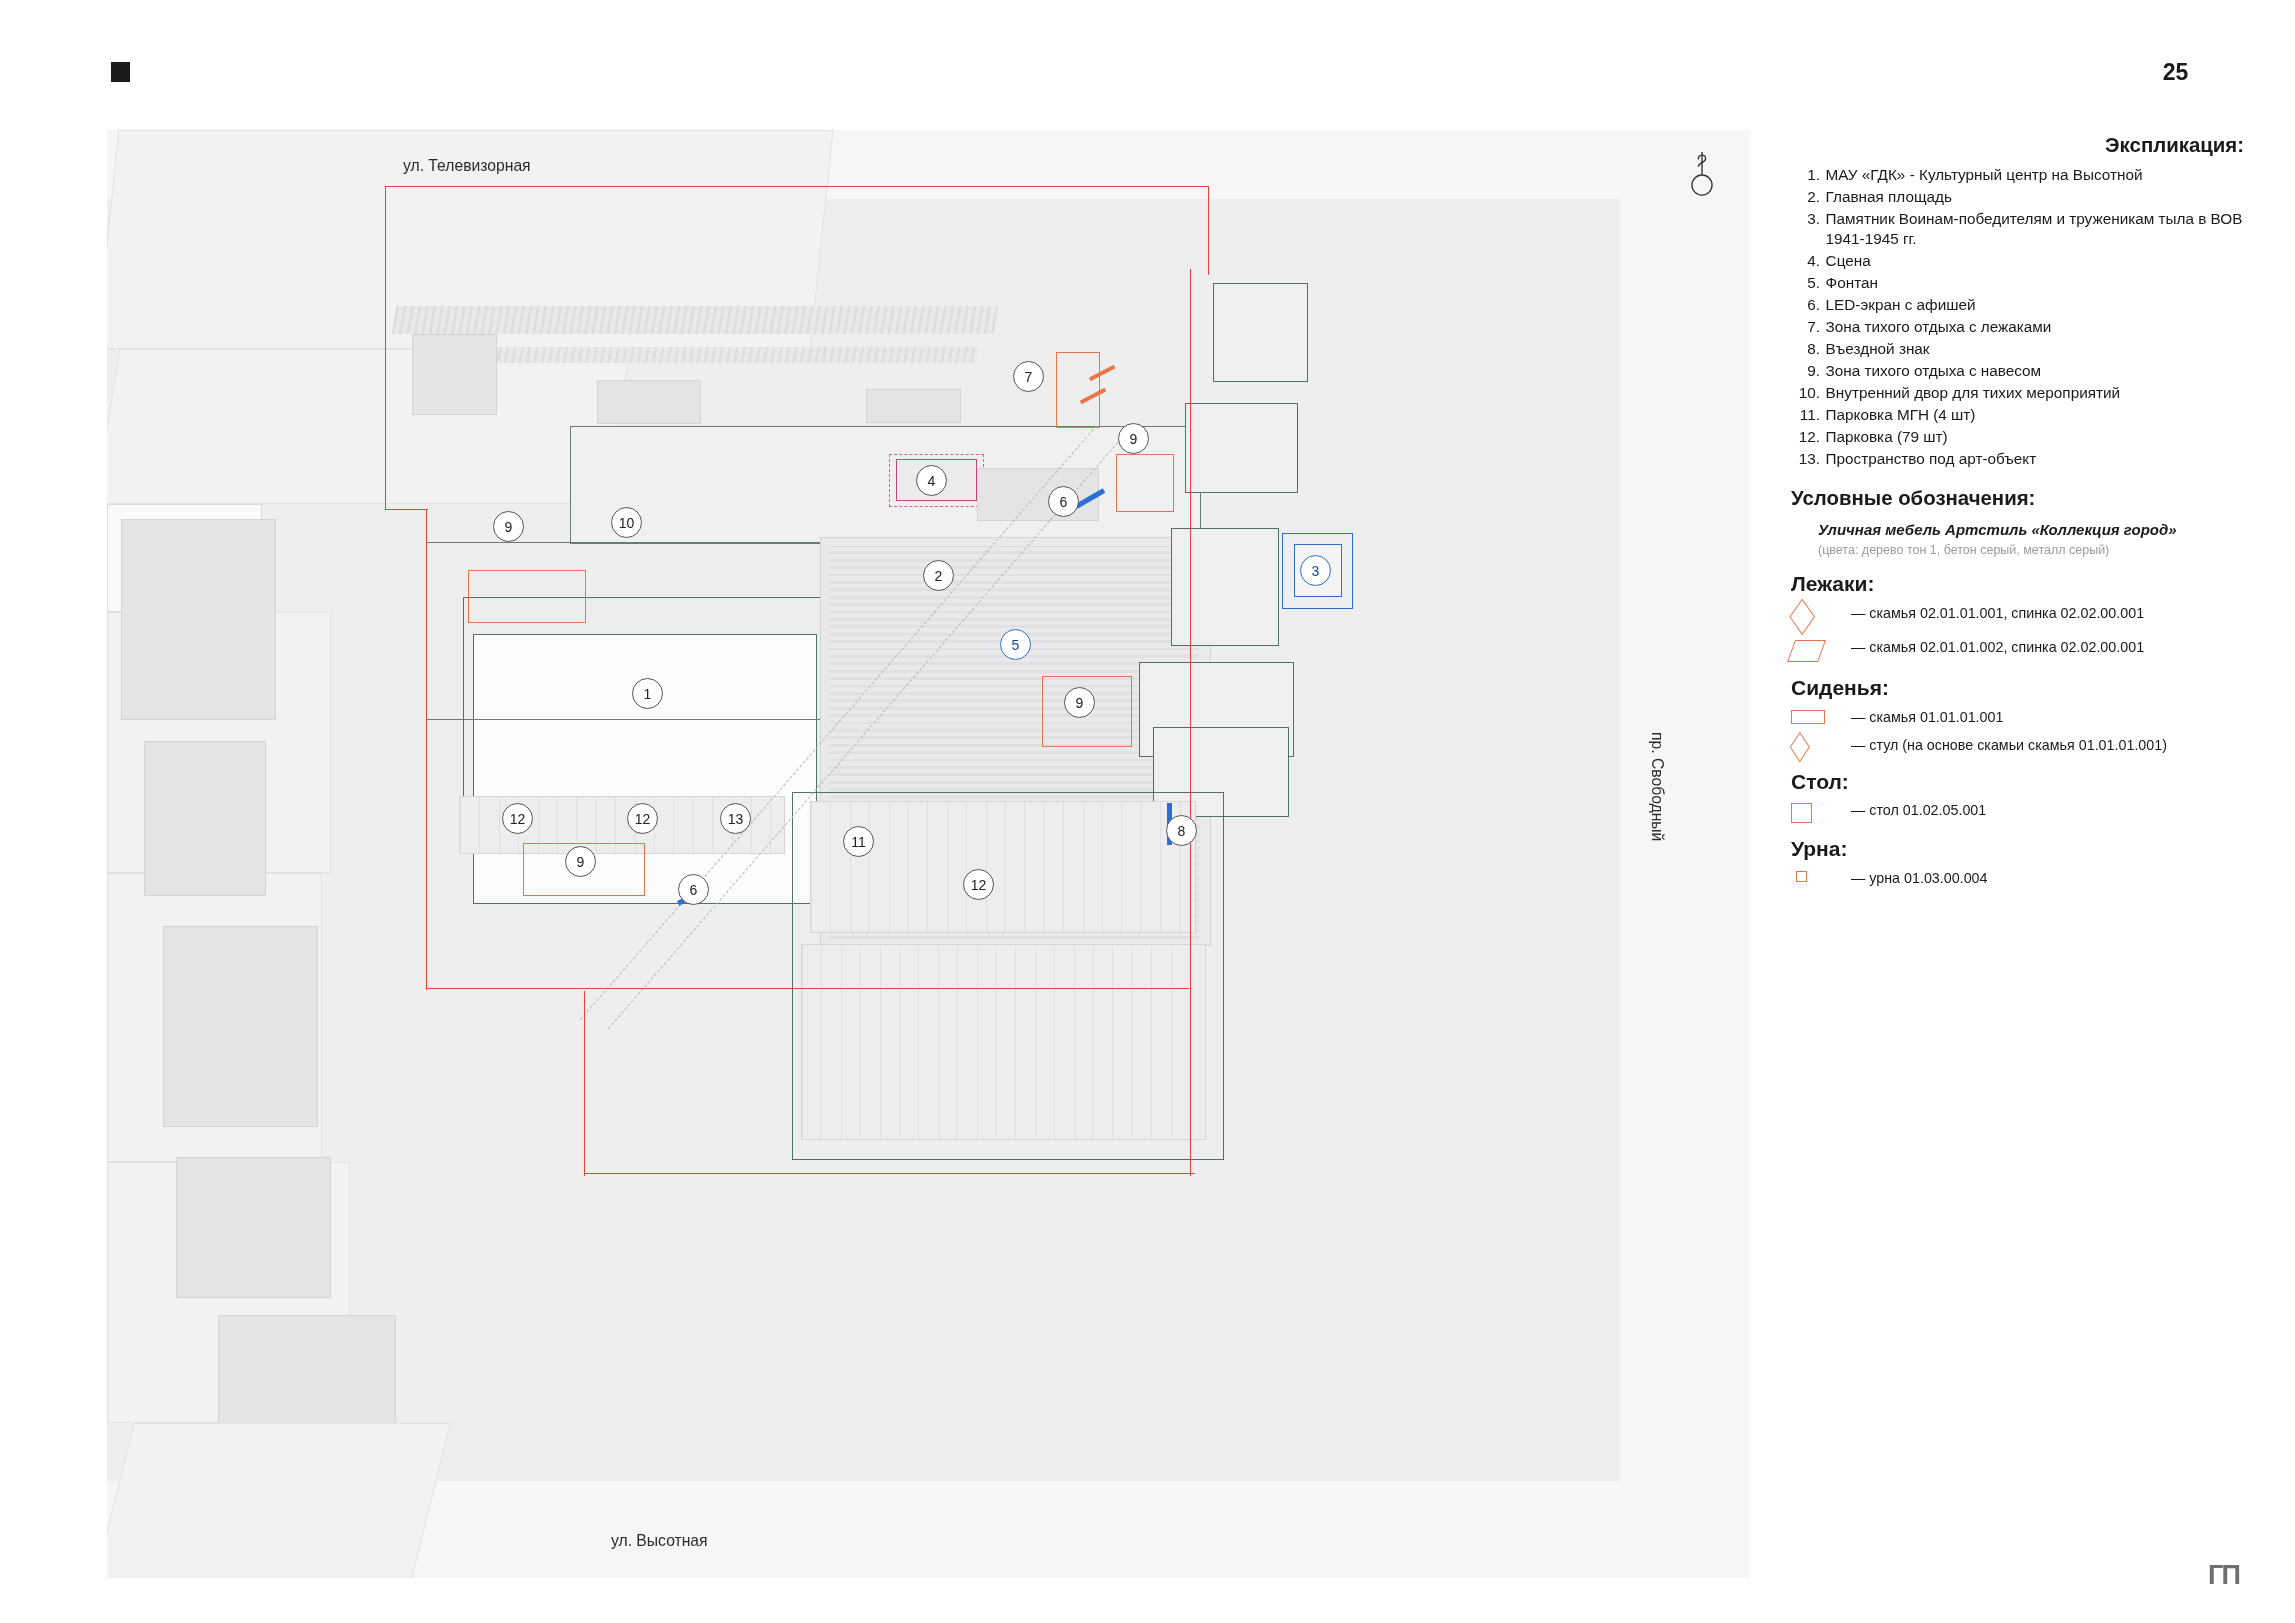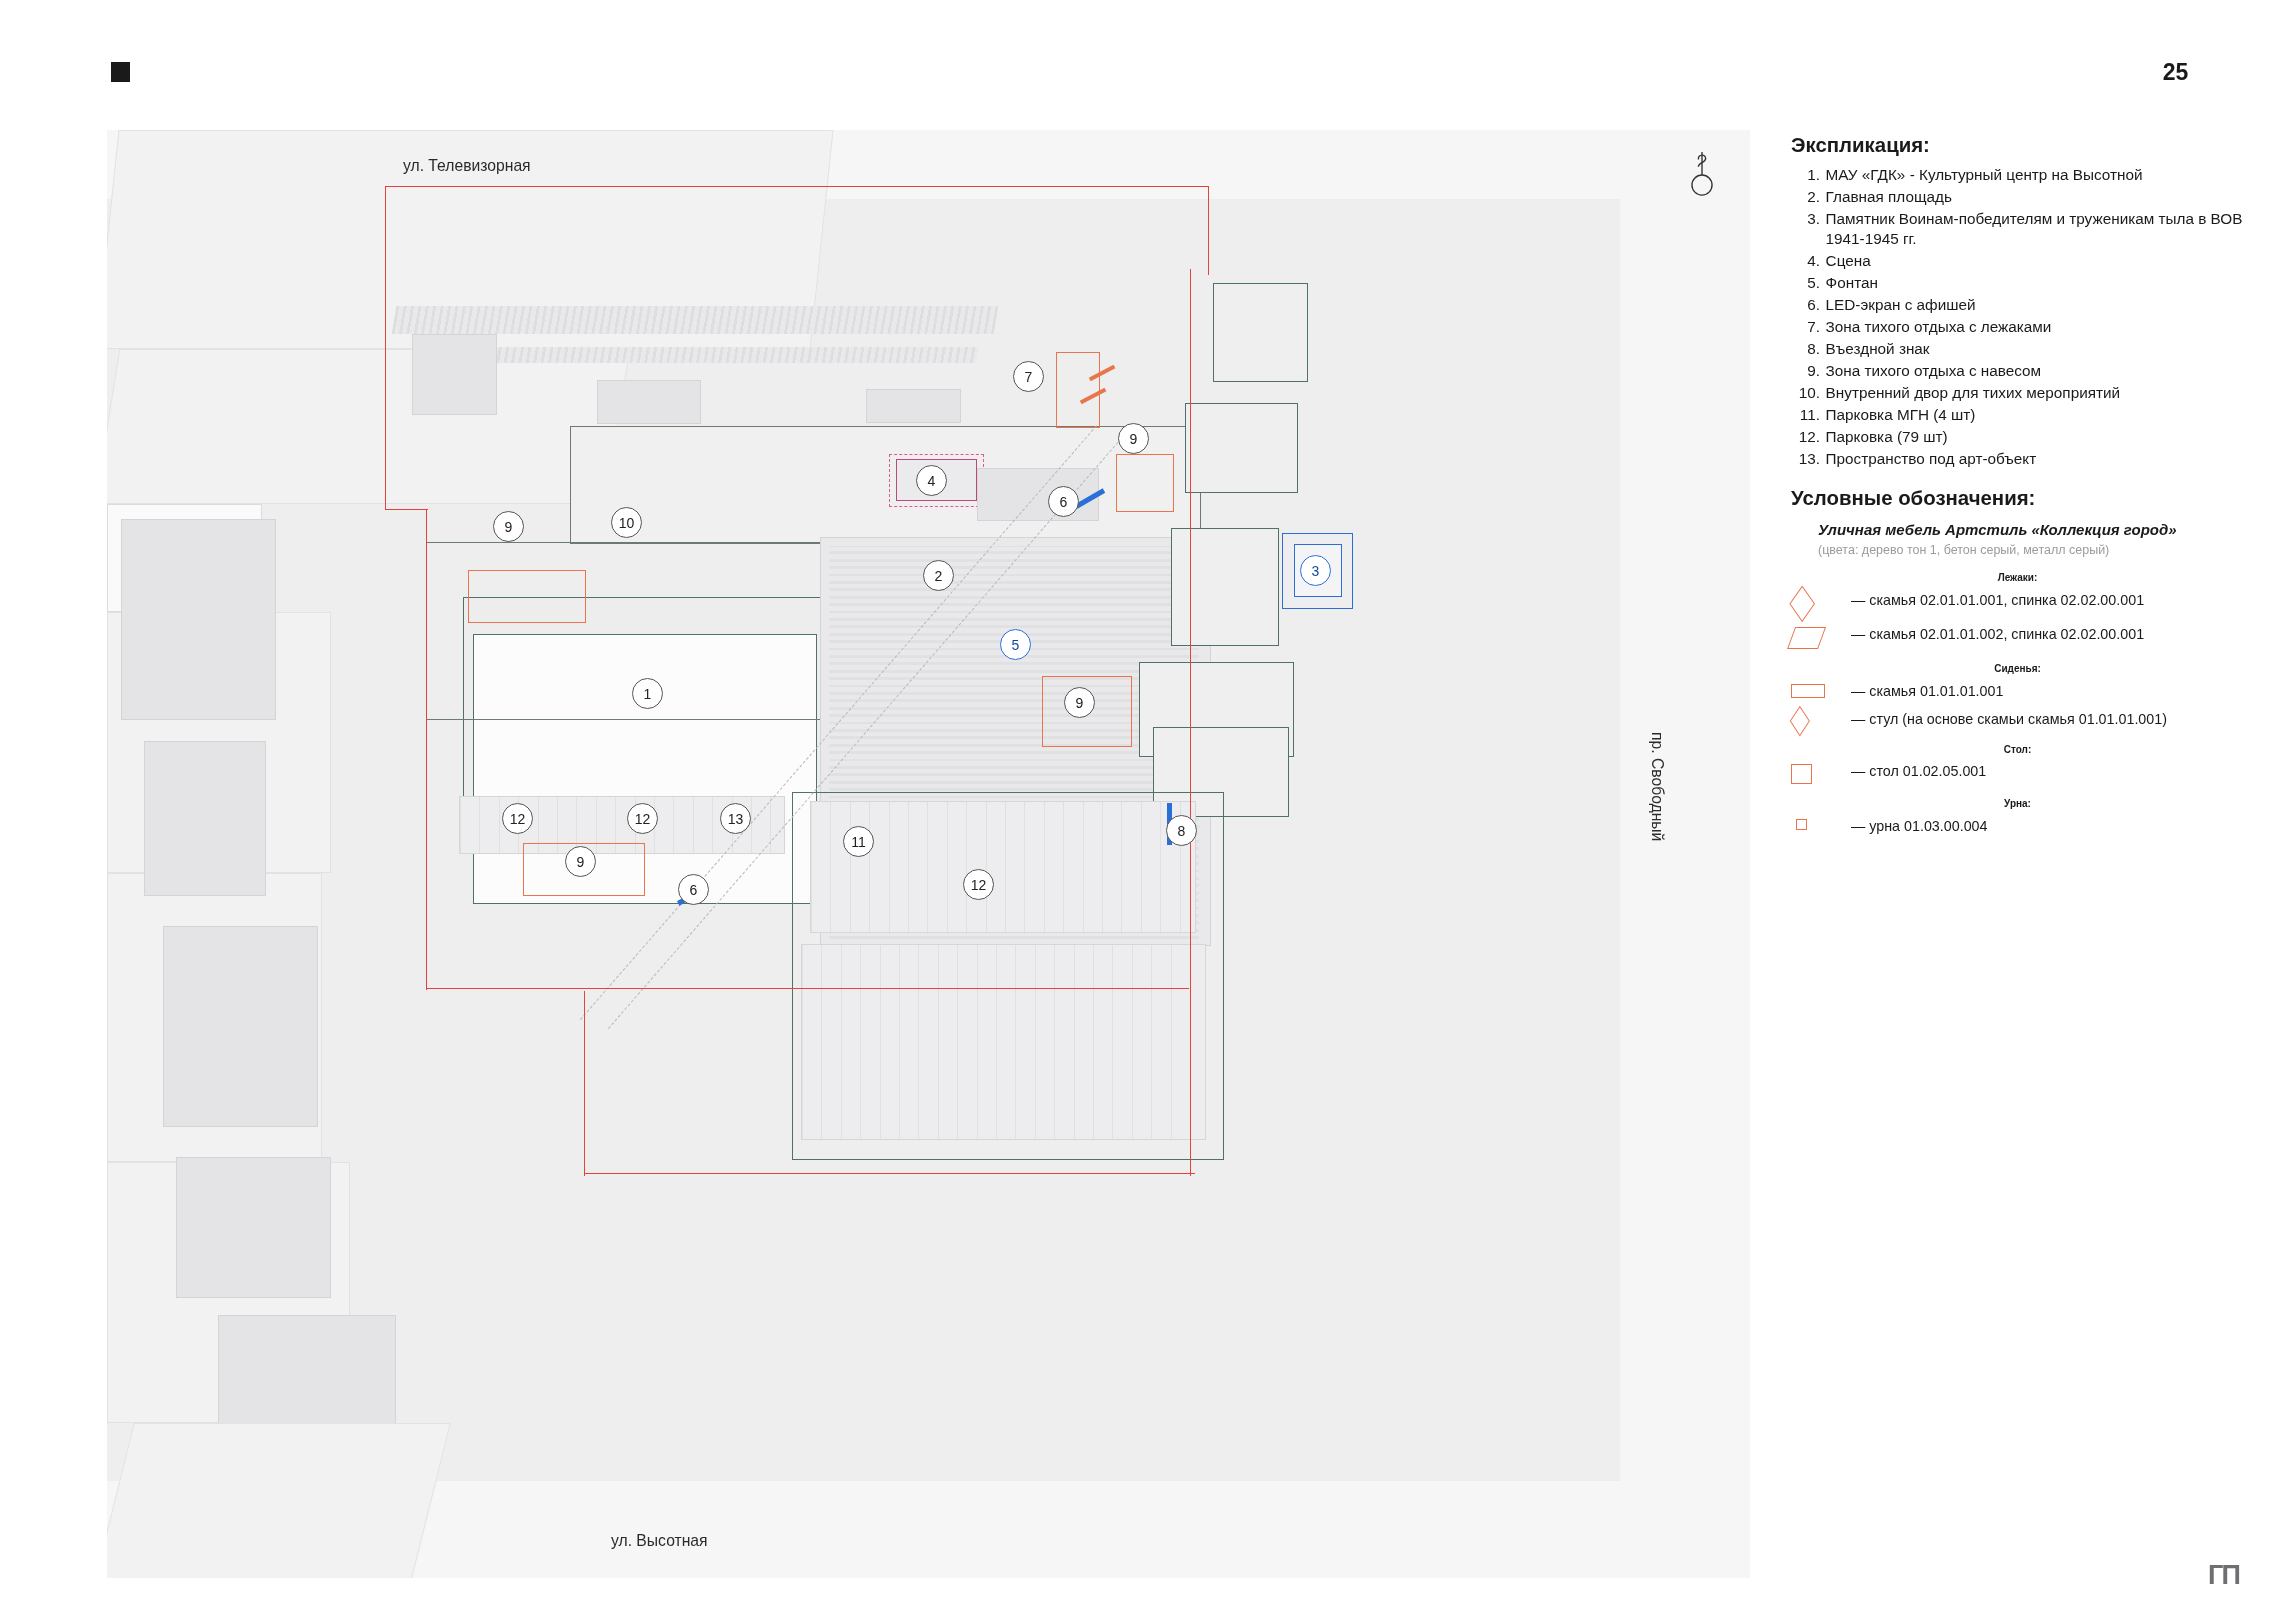--- a/index.html
+++ b/index.html
@@ -147,20 +147,21 @@
   #legend {
     position: absolute;
     left: 1791px;
     top: 134px;
     width: 453px;
   }
   .legend-heading {
     font-size: 20.4px;
     font-weight: bold;
     margin: 0 0 8.3px 0;
+    text-align: right;
   }
   .expl-list {
     margin: 0 0 0 0;
     padding: 0;
     list-style: none;
   }
   .expl-list li {
     font-size: 15.3px;
     line-height: 1.26;
     margin-bottom: 2.8px;
@@ -187,24 +188,23 @@
     line-height: 1.25;
     margin-left: 27px;
   }
   .sub-note {
     font-size: 12.5px;
     color: #9b9b9e;
     line-height: 1.25;
     margin: 2.8px 0 0 27px;
   }
   .group-title {
-    font-size: 10px;
+    font-size: 21px;
     font-weight: bold;
     margin: 14px 0 7.4px 0;
-    text-align: center;
   }
   .legend-row {
     display: flex;
     align-items: flex-start;
     margin-bottom: 10.2px;
   }
   .legend-sym {
     width: 60px;
     flex: 0 0 auto;
     display: flex;

